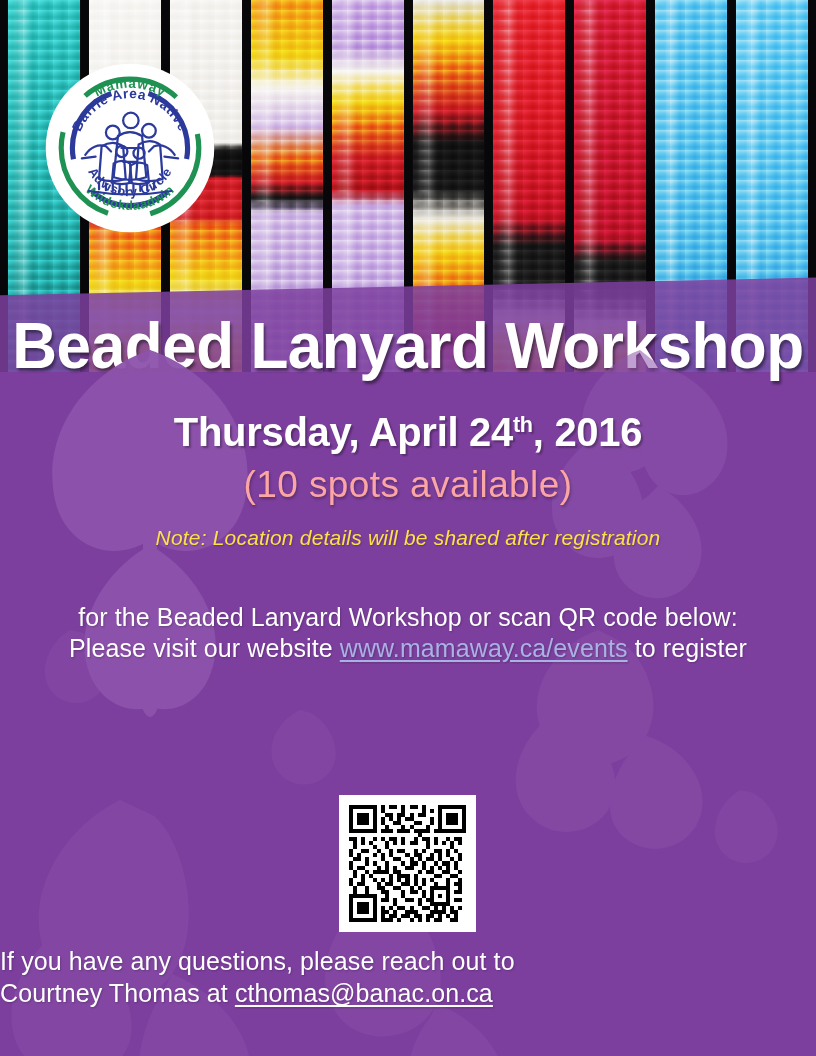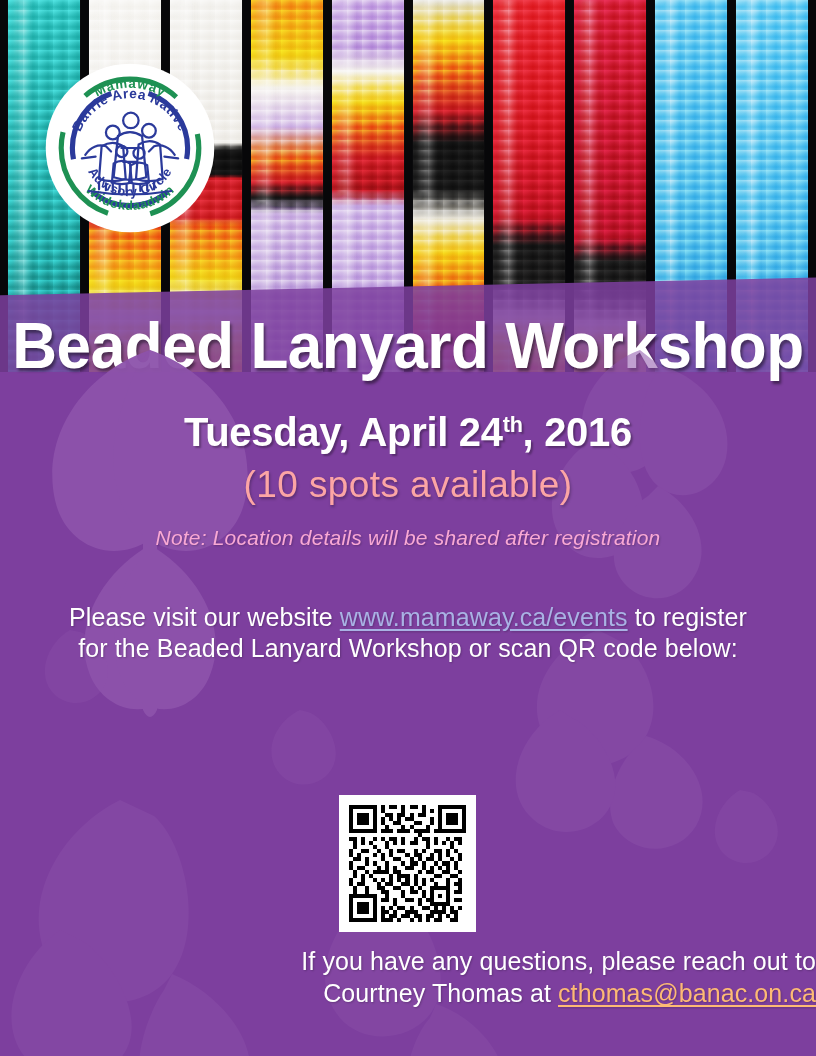--- a/index.html
+++ b/index.html
@@ -170,21 +170,21 @@
     color: #fca5a5;
     text-shadow: 1px 2px 3px rgba(0,0,0,0.30);
   }
   .line-note {
     margin-top: 14px;
     font-size: 21px;
     font-style: italic;
     font-weight: 300;
     line-height: 28px;
     letter-spacing: 0.2px;
-    color: #f9a8d4;
+    color: #fde047;
     text-shadow: 1px 1px 2px rgba(0,0,0,0.22);
   }
 
   .register-block {
     margin-top: 50px;
     font-size: 25px;
     font-weight: 300;
     line-height: 31px;
     letter-spacing: 0.1px;
     color: #ffffff;
@@ -207,30 +207,30 @@
     padding: 10px;
   }
   .qr-frame svg { display: block; width: 117px; height: 117px; }
 
   
   .contact-block {
     position: absolute;
     left: 0;
     top: 945px;
     width: 816px;
-    text-align: right;
+    text-align: left;
     font-size: 25px;
     font-weight: 300;
     line-height: 32px;
     letter-spacing: 0.1px;
     color: #ffffff;
     text-shadow: 1px 1px 2px rgba(0,0,0,0.22);
   }
   .contact-block .linkish {
-    color: #fdba74;
+    color: #ffffff;
     text-decoration: underline;
     text-underline-offset: 3px;
   }
 </style>
 </head>
 <body>
 
 <div id="poster">
 
   <div class="photo-wrap">
@@ -358,32 +358,32 @@
         <path d="M300,380 C274,392 262,424 280,444 C296,462 326,456 334,434 C342,412 322,386 308,382 Z"></path>
         <path d="M740,460 C716,474 706,506 724,524 C740,540 768,534 776,512 C784,490 764,466 750,462 Z"></path>
         <path d="M70,300 C46,314 36,346 54,364 C70,380 98,374 106,352 C114,330 94,306 80,302 Z"></path>
       </g>
     </svg>
   </div>
 
   <div class="content">
 
     <div class="line-date">
-      <span>Tuesday, April 24</span><sup>th</sup><span>, 2016</span>
+      <span>Thursday, April 24</span><sup>th</sup><span>, 2016</span>
     </div>
 
 
 
     <div class="line-spots">(10 spots available)</div>
 
     <div class="line-note">Note: Location details will be shared after registration</div>
 
     <div class="register-block">
+      <div>for the Beaded Lanyard Workshop or scan QR code below:</div>
       <div><span>Please visit our website </span><a class="linkish" href="#">www.mamaway.ca/events</a><span> to register</span></div>
-      <div>for the Beaded Lanyard Workshop or scan QR code below:</div>
     </div>
   </div>
 
   <div class="qr-frame">
     <svg viewBox="0 0 29 29" shape-rendering="crispEdges" xmlns="http://www.w3.org/2000/svg">
       <rect width="29" height="29" fill="#ffffff"></rect>
       <g fill="#000000">
 
         <rect x="0" y="0" width="7" height="1"></rect>
           <rect x="0" y="6" width="7" height="1"></rect>

